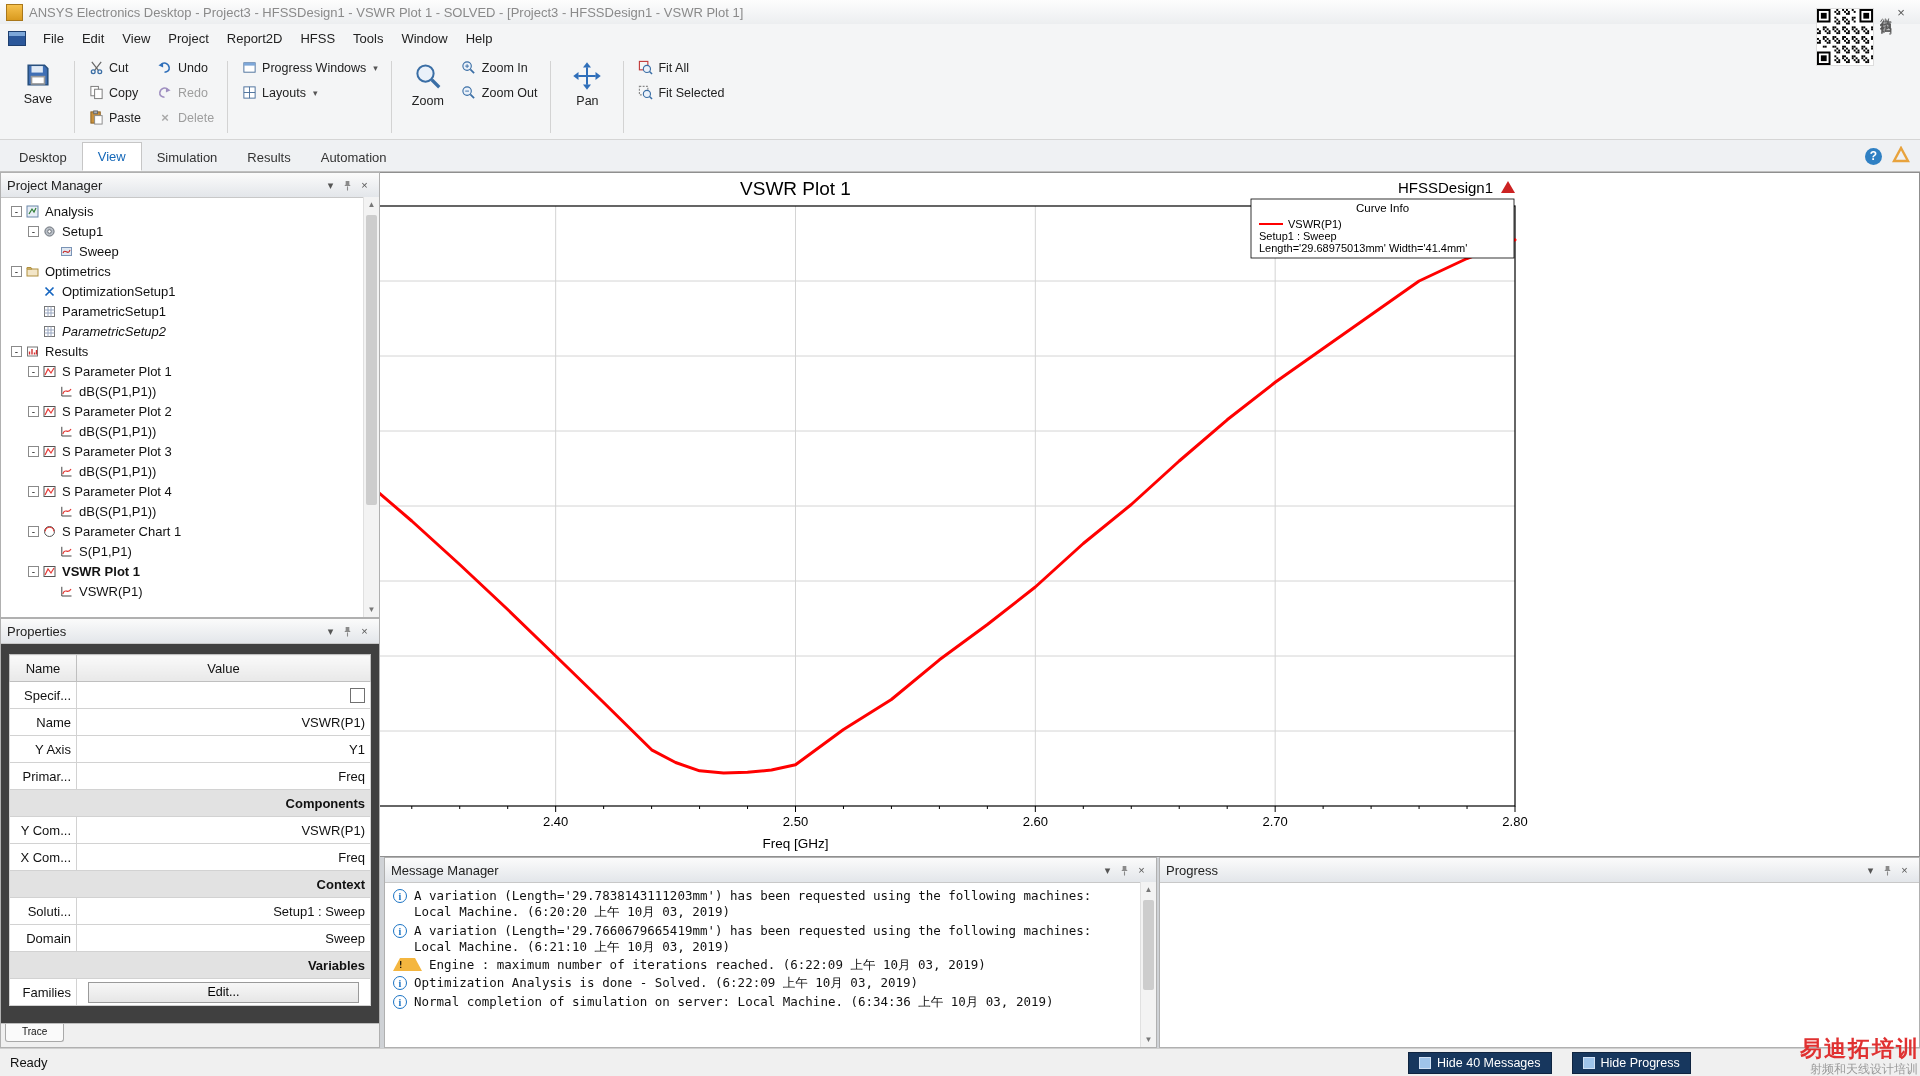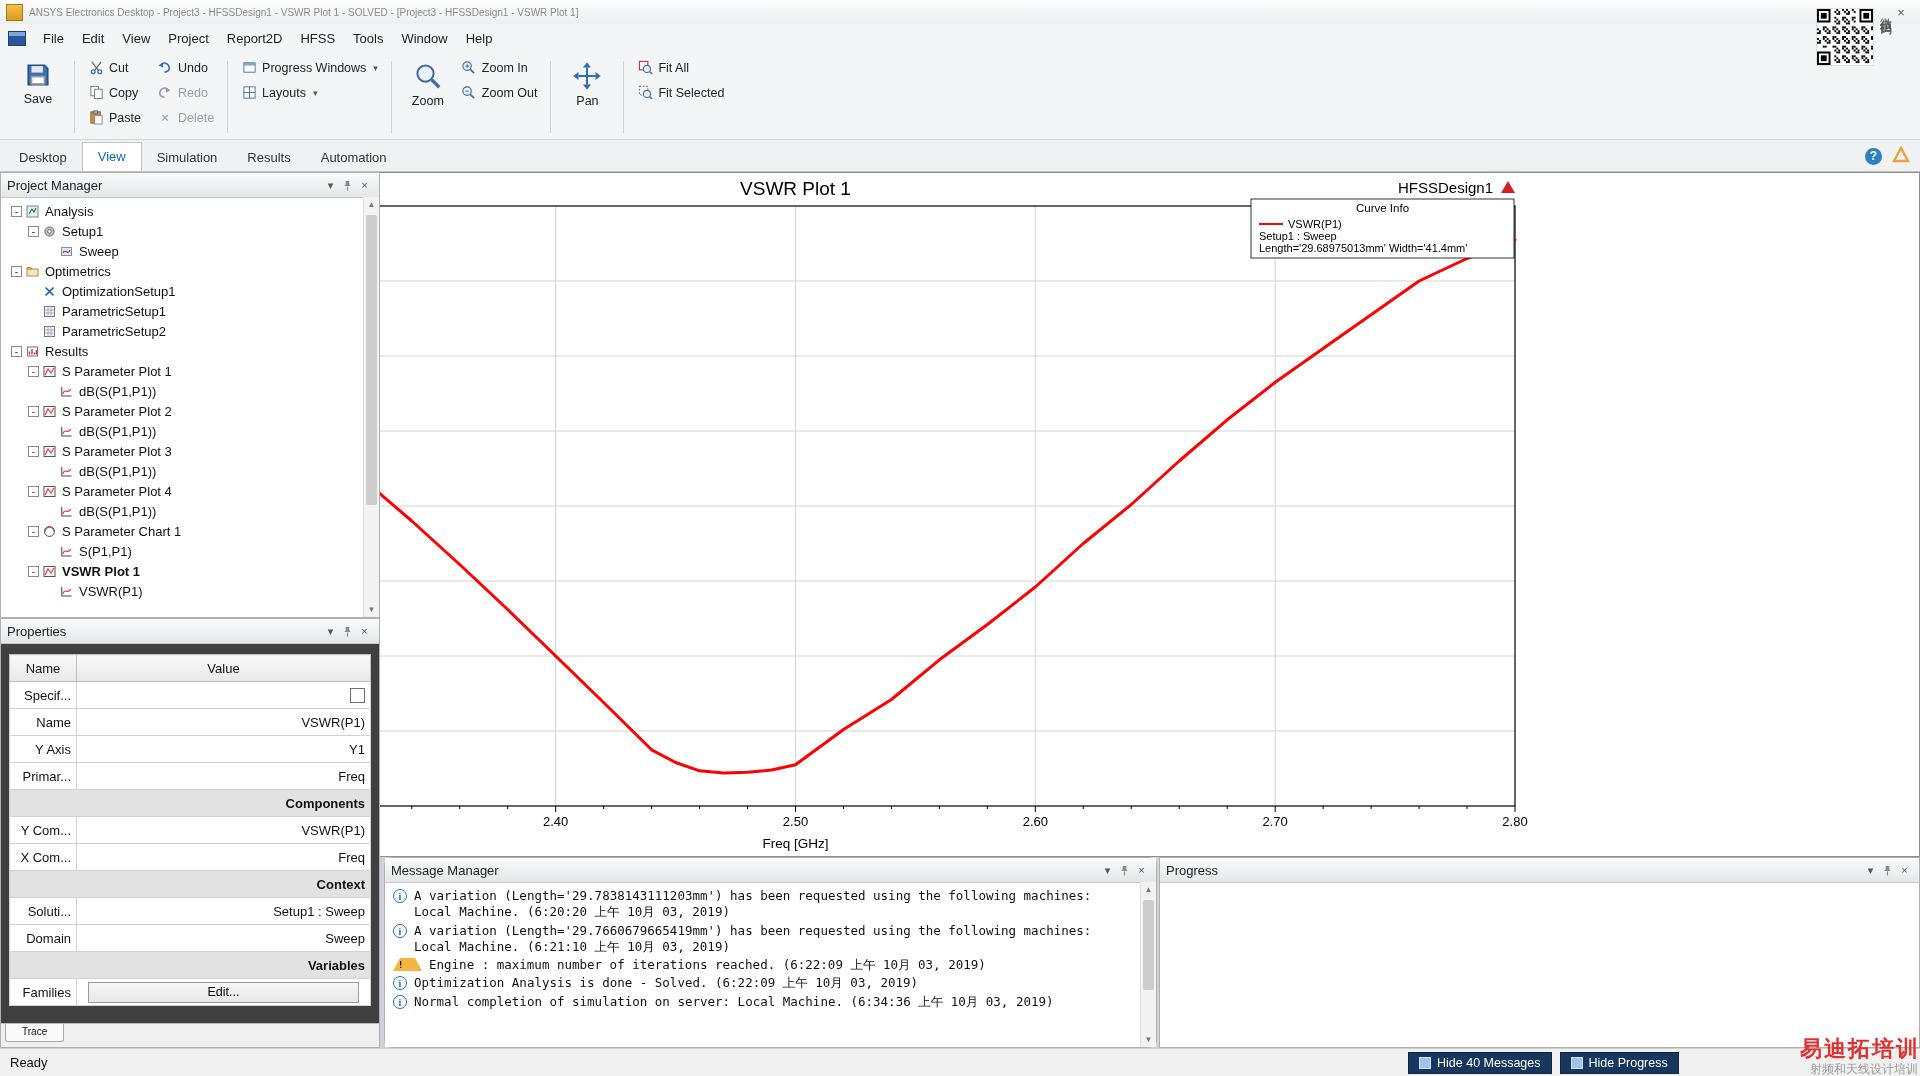--- a/index.html
+++ b/index.html
@@ -2,21 +2,21 @@
 <html><head>
 <meta charset="utf-8">
 <style>
   html,body{margin:0;padding:0;}
   body{width:1920px;height:1076px;overflow:hidden;font-family:"Liberation Sans",sans-serif;background:#f0f0f0;position:relative;font-size:13px;color:#111;}
   .app{position:absolute;inset:0;}
 
   
   .titlebar{position:absolute;top:0;left:0;right:0;height:24px;background:linear-gradient(#fdfdfd,#eceef0);border-bottom:1px solid #d8d8d8;display:flex;align-items:center;padding:0 6px;}
   .app-icon{width:15px;height:15px;background:linear-gradient(#f6c14d,#d99a1f);border:1px solid #a9771a;margin-right:6px;flex:0 0 auto;}
-  .title-text{color:#8a8a8a;font-size:10px;white-space:nowrap;overflow:hidden;}
+  .title-text{color:#8a8a8a;font-size:13px;white-space:nowrap;overflow:hidden;}
   .win-controls{margin-left:auto;display:flex;gap:14px;padding-right:4px;color:#555;}
   .wc{width:18px;text-align:center;cursor:default;font-size:13px;}
 
   
   .menubar{position:absolute;top:24px;left:0;right:0;height:28px;background:#f4f5f6;display:flex;align-items:center;padding:0 6px;border-bottom:1px solid #e3e3e3;}
   .mdi-icon{width:16px;height:13px;background:linear-gradient(#7da7d9 0 4px,#2b579a 4px);border:1px solid #1e3f6f;margin:0 8px 0 2px;}
   .menu-item{padding:4px 9px;color:#222;}
 
   
   .toolbar{position:absolute;top:52px;left:0;right:0;height:88px;background:#f4f5f6;border-bottom:1px solid #d5d5d5;display:flex;align-items:stretch;padding:3px 10px 0 10px;box-sizing:border-box;}
@@ -41,21 +41,21 @@
   .workspace{position:absolute;top:172px;left:0;right:0;bottom:28px;background:#cfd2d6;}
   .panel{position:absolute;background:#fff;border:1px solid #b0b0b0;box-sizing:border-box;display:flex;flex-direction:column;}
   .panel-header{height:24px;flex:0 0 24px;background:linear-gradient(#fbfbfb,#e3e6ea);border-bottom:1px solid #c8c8c8;display:flex;align-items:center;padding:0 6px;font-size:13px;color:#222;}
   .ph-sp{flex:1;}
   .ph-btn{width:17px;height:17px;display:flex;align-items:center;justify-content:center;color:#555;font-size:11px;}
   .ph-btn svg{display:block;}
 
   .pm-panel{left:0;top:0;width:380px;height:446px;}
   .props-panel{left:0;top:446px;width:380px;bottom:0;}
   .chart-window{left:384px;top:0;right:0;height:685px;background:#fff;border:1px solid #8f8f8f;box-sizing:border-box;}
-  .mm-panel{left:384px;top:685px;width:773px;bottom:0;border-radius:9px;}
+  .mm-panel{left:384px;top:685px;width:773px;bottom:0;}
   .prog-panel{left:1159px;top:685px;right:0;bottom:0;}
 
   
   .tree{flex:1;position:relative;background:#fff;overflow:hidden;padding:3px 16px 0 4px;}
   .tree-row{height:20px;display:flex;align-items:center;white-space:nowrap;font-size:13px;}
   .toggle{width:11px;height:11px;flex:0 0 11px;border:1px solid #8a8a8a;background:#fff;color:#333;font-size:10px;line-height:9px;text-align:center;box-sizing:border-box;margin-right:4px;}
   .toggle-spacer{width:15px;flex:0 0 15px;}
   .ticon{width:14px;height:13px;flex:0 0 14px;margin-right:5px;}
   .ticon svg{display:block;}
   .tree-row.bold .tlabel{font-weight:bold;}
@@ -97,21 +97,21 @@
   .msg{display:flex;align-items:flex-start;margin-bottom:2px;font-family:"DejaVu Sans Mono",monospace;font-size:12.5px;line-height:1.3;}
   .msg-text{margin-left:7px;}
   .info-i{flex:0 0 14px;width:14px;height:14px;margin-top:1px;border-radius:50%;border:1px solid #1a73c4;color:#1a73c4;font-size:10px;font-weight:bold;text-align:center;line-height:13px;font-family:"Liberation Serif",serif;box-sizing:border-box;}
   .warn-tri{flex:0 0 15px;width:0;height:0;border-left:7px solid transparent;border-right:7px solid transparent;border-bottom:13px solid #f4b63f;position:relative;margin-top:1px;}
   .warn-mark{position:absolute;left:-2px;top:2px;font-size:9px;font-weight:bold;color:#000;}
 
   .prog-body{flex:1;background:#fff;}
 
   
   .statusbar{position:absolute;left:0;right:0;bottom:0;height:28px;background:#f0f0f0;border-top:1px solid #cfcfcf;display:flex;align-items:center;padding-left:10px;box-sizing:border-box;}
-  .sb-buttons{position:absolute;left:1408px;top:3px;display:flex;gap:8px;}
+  .sb-buttons{position:absolute;left:1408px;top:3px;display:flex;gap:20px;}
   .sb-btn{height:22px;background:#17375e;color:#fff;display:flex;align-items:center;gap:6px;padding:0 10px;font-size:12.5px;border:1px solid #0f2440;}
   .sb-ic{width:10px;height:10px;border:1px solid #cfe0f4;background:#9fc4ea;}
 
   
   .qr-wrap{position:absolute;top:8px;right:26px;z-index:60;display:flex;}
   .qr-wrap svg{background:#fff;border:1px solid #ddd;}
   .qr-caption{writing-mode:vertical-rl;font-size:12px;color:#555;margin-left:3px;letter-spacing:2px;}
   .wm-brand{position:absolute;right:0px;bottom:12px;color:#e03131;font-size:22px;font-weight:bold;letter-spacing:2px;z-index:70;white-space:nowrap;margin-left:8px;}
   .wm-sub{position:absolute;right:2px;bottom:-2px;color:#9a9a9a;font-size:12px;z-index:70;white-space:nowrap;}
 </style>
@@ -394,21 +394,21 @@
           <div class="tree-row" style="padding-left: 23px;">
             <span class="toggle-spacer"></span>
             <span class="ticon">
               <svg width="13" height="13" viewBox="0 0 13 13">
                 <rect x="1.5" y="1.5" width="10" height="10" fill="#fff" stroke="#777"></rect>
                 <path d="M1.5 5 H11.5 M1.5 8 H11.5 M5 1.5 V11.5 M8 1.5 V11.5" stroke="#9aa7c0" stroke-width="1"></path>
               </svg>
             </span>
             <span class="tlabel">ParametricSetup1</span>
           </div>
-          <div class="tree-row" style="padding-left: 23px;">
+          <div class="tree-row" style="padding-left: 23px; font-style: italic;">
             <span class="toggle-spacer"></span>
             <span class="ticon">
               <svg width="13" height="13" viewBox="0 0 13 13">
                 <rect x="1.5" y="1.5" width="10" height="10" fill="#fff" stroke="#777"></rect>
                 <path d="M1.5 5 H11.5 M1.5 8 H11.5 M5 1.5 V11.5 M8 1.5 V11.5" stroke="#9aa7c0" stroke-width="1"></path>
               </svg>
             </span>
             <span class="tlabel">ParametricSetup2</span>
           </div>
           <div class="tree-row" style="padding-left: 6px;">

